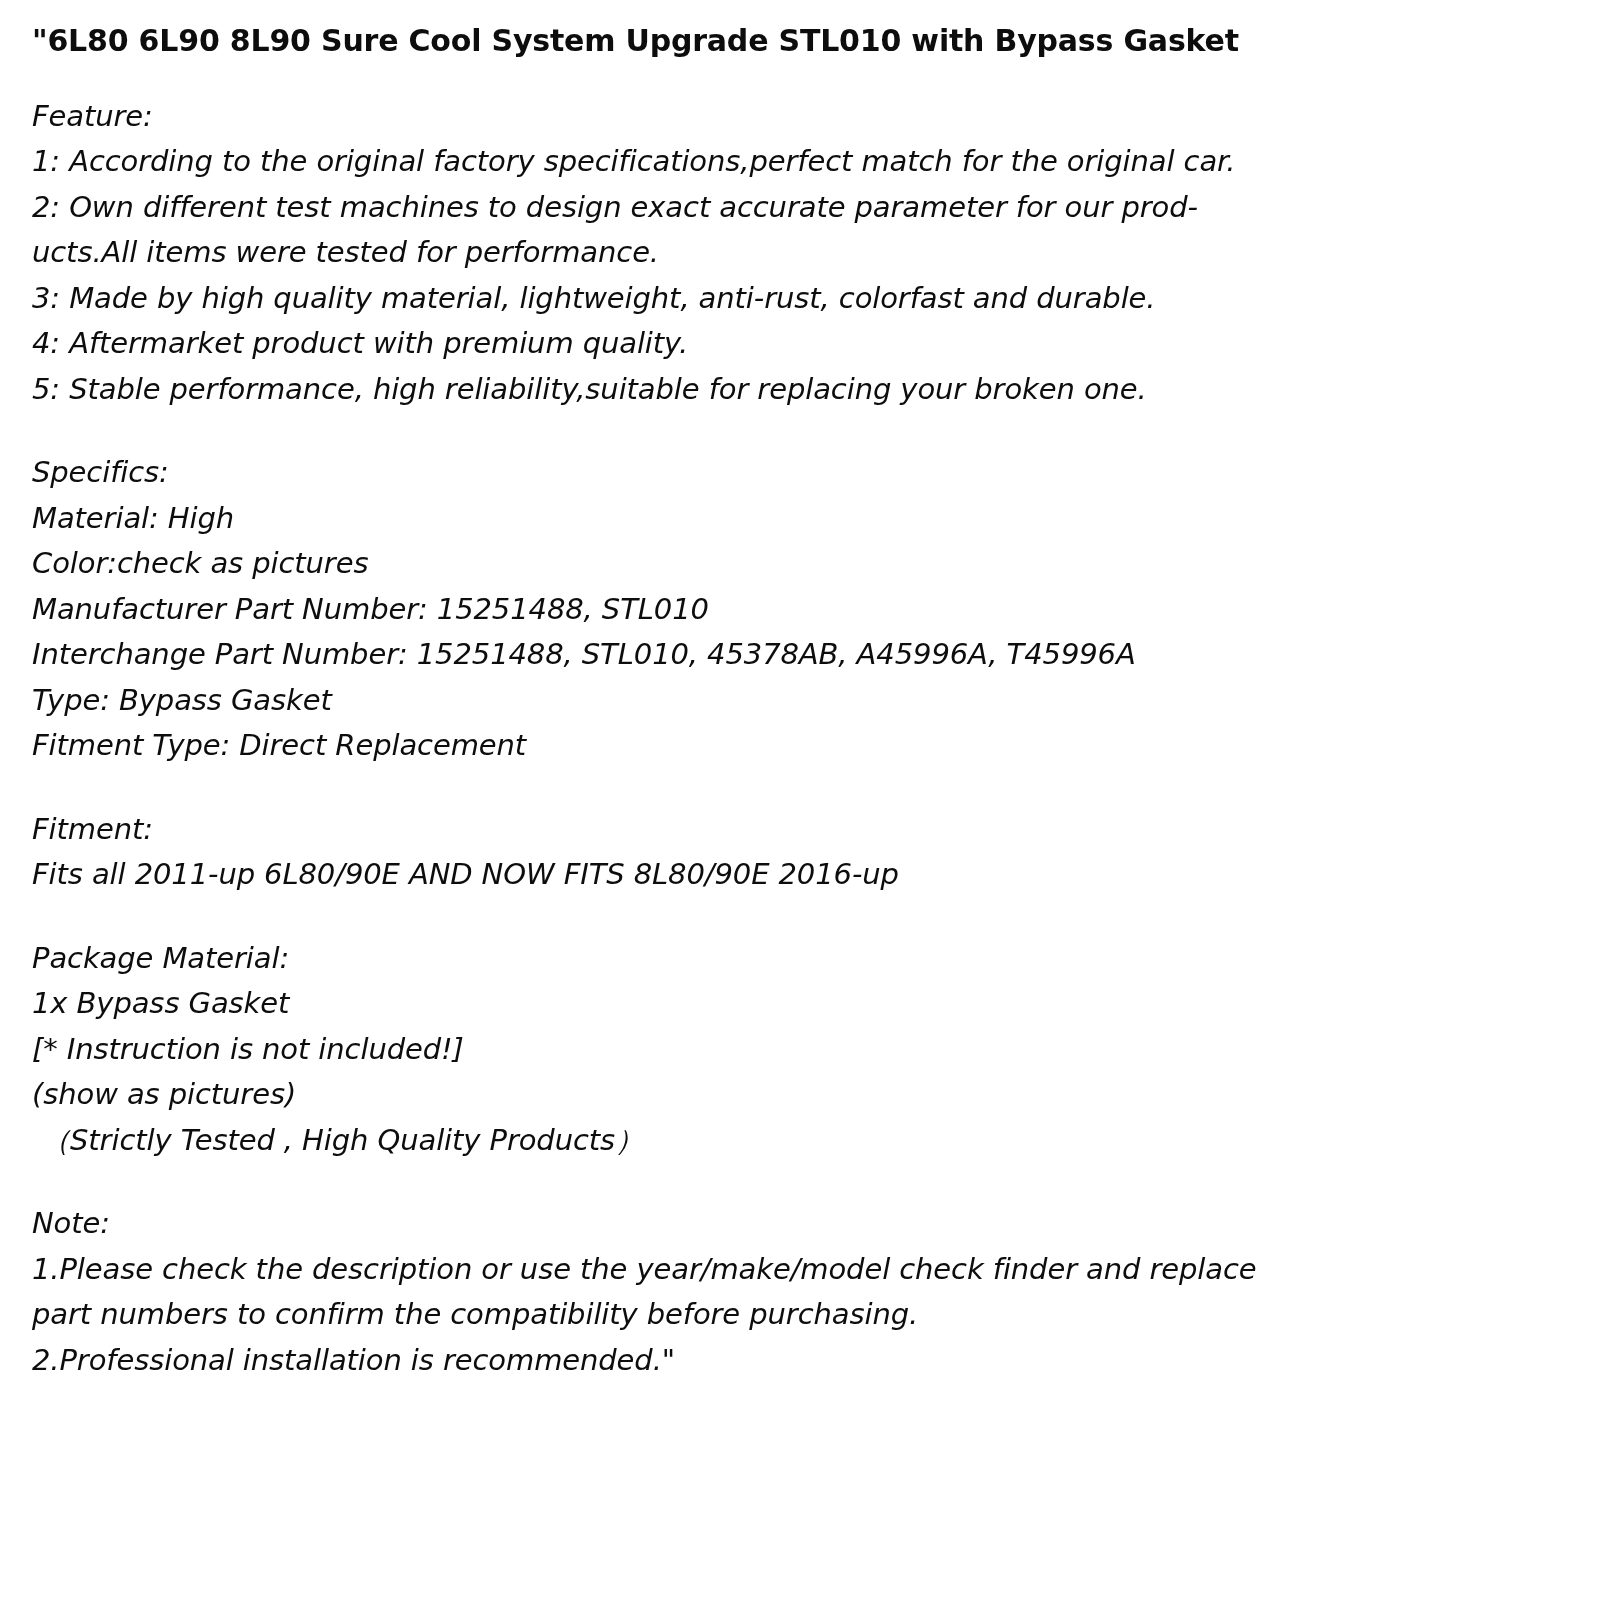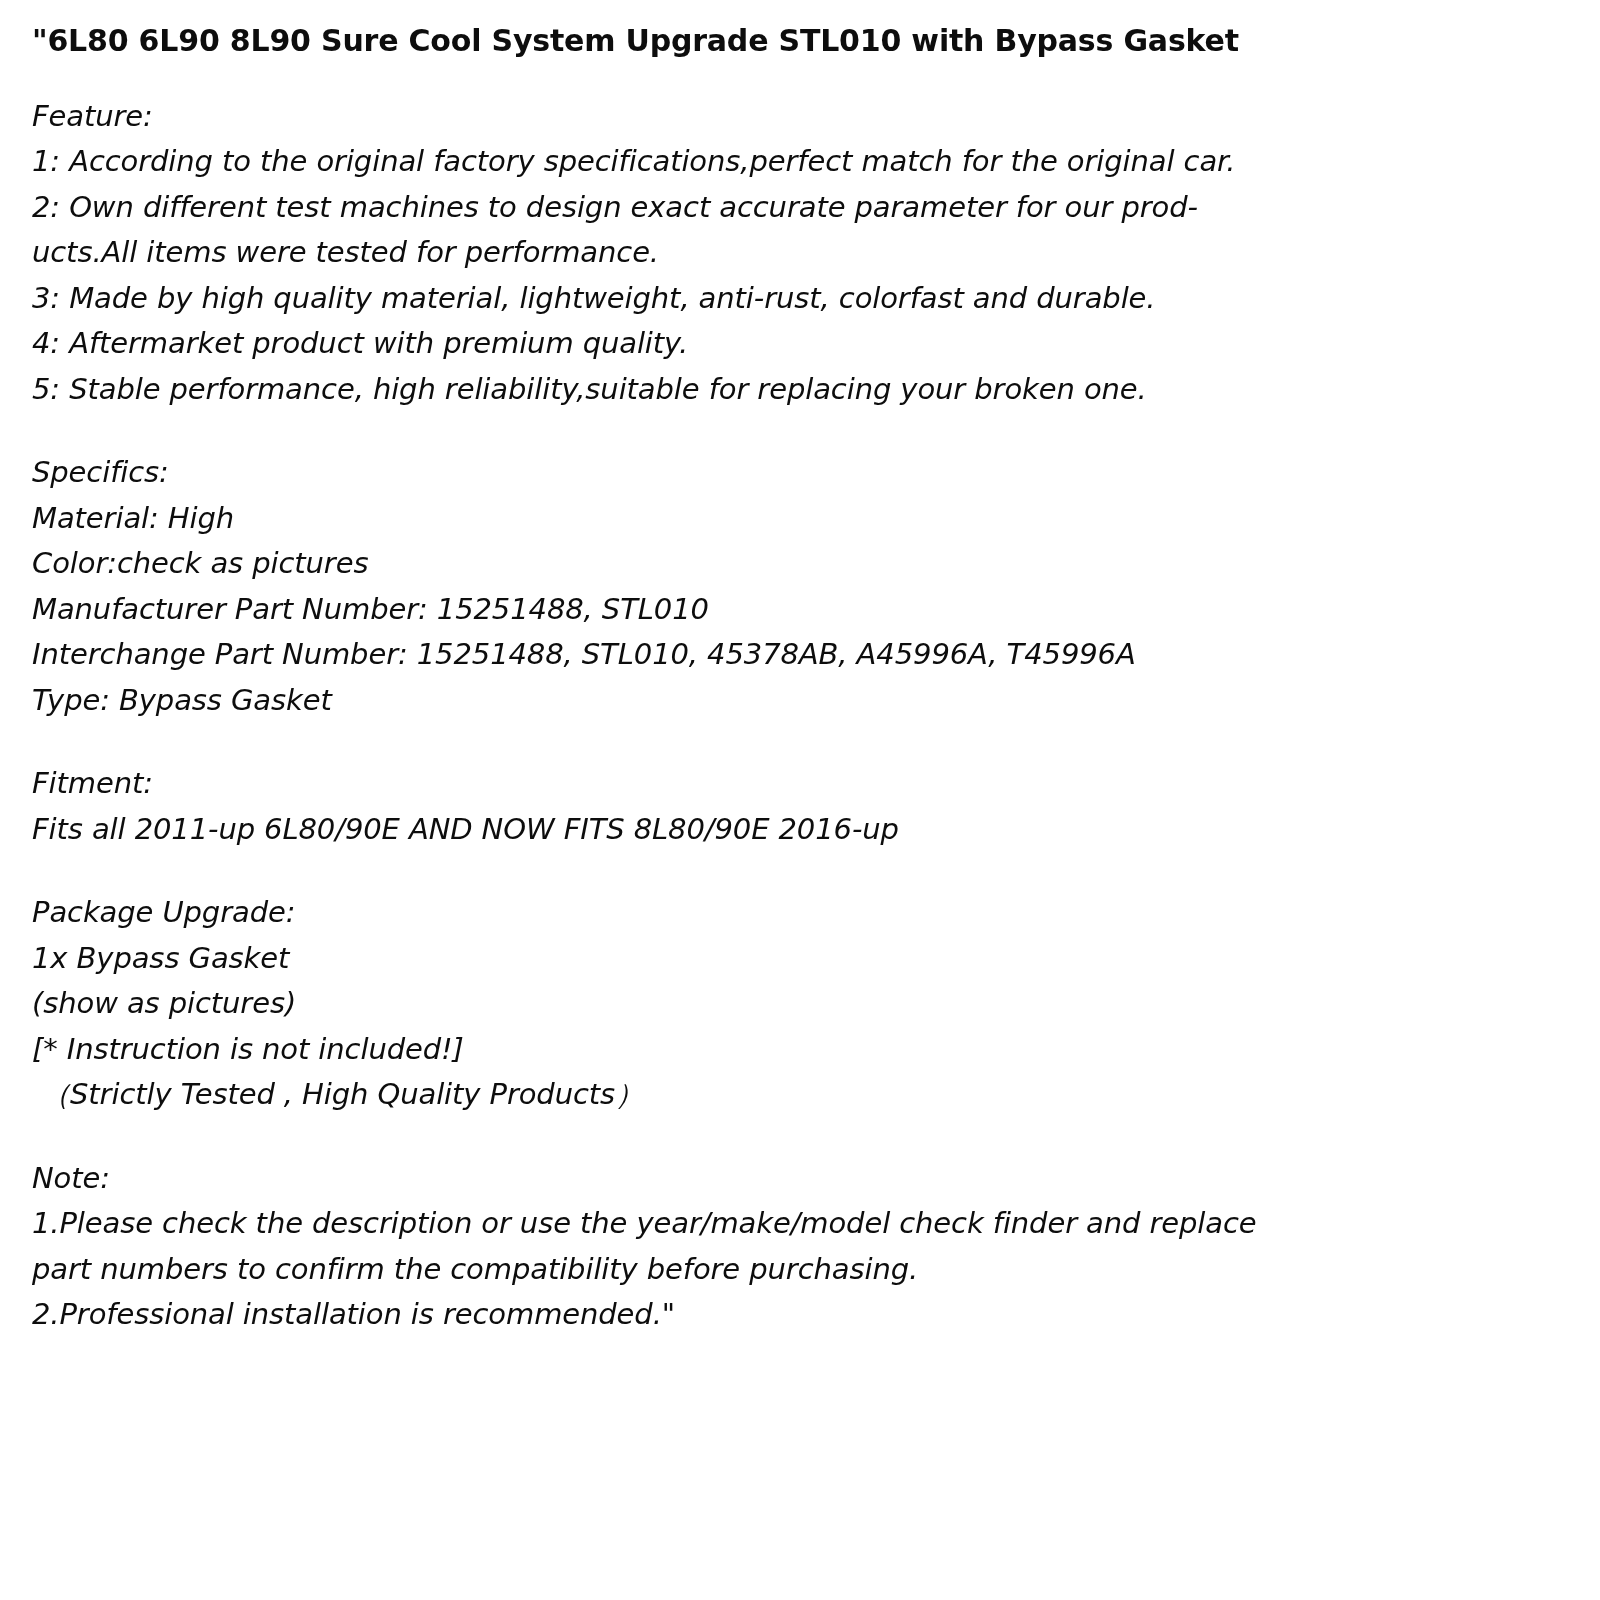--- a/index.html
+++ b/index.html
@@ -59,32 +59,33 @@
     <div class="line">5: Stable performance, high reliability,suitable for replacing your broken one.</div>
   </div>
 
   <div class="block">
     <div class="line">Specifics:</div>
     <div class="line">Material: High</div>
     <div class="line">Color:check as pictures</div>
     <div class="line">Manufacturer Part Number: 15251488, STL010</div>
     <div class="line">Interchange Part Number: 15251488, STL010, 45378AB, A45996A, T45996A</div>
     <div class="line">Type: Bypass Gasket</div>
+    <div class="line">Fitment Type: Direct Replacement</div>
   </div>
 
   <div class="block">
     <div class="line">Fitment:</div>
     <div class="line">Fits all 2011-up 6L80/90E AND NOW FITS 8L80/90E 2016-up</div>
   </div>
 
   <div class="block">
-    <div class="line">Package Upgrade:</div>
+    <div class="line">Package Material:</div>
     <div class="line">1x Bypass Gasket</div>
+    <div class="line">[* Instruction is not included!]</div>
     <div class="line">(show as pictures)</div>
-    <div class="line">[* Instruction is not included!]</div>
     <div class="line"> （Strictly Tested , High Quality Products）</div>
   </div>
 
   <div class="block">
     <div class="line">Note:</div>
     <div class="line">1.Please check the description or use the year/make/model check finder and replace</div>
     <div class="line">part numbers to confirm the compatibility before purchasing.</div>
     <div class="line">2.Professional installation is recommended."</div>
   </div>
 

